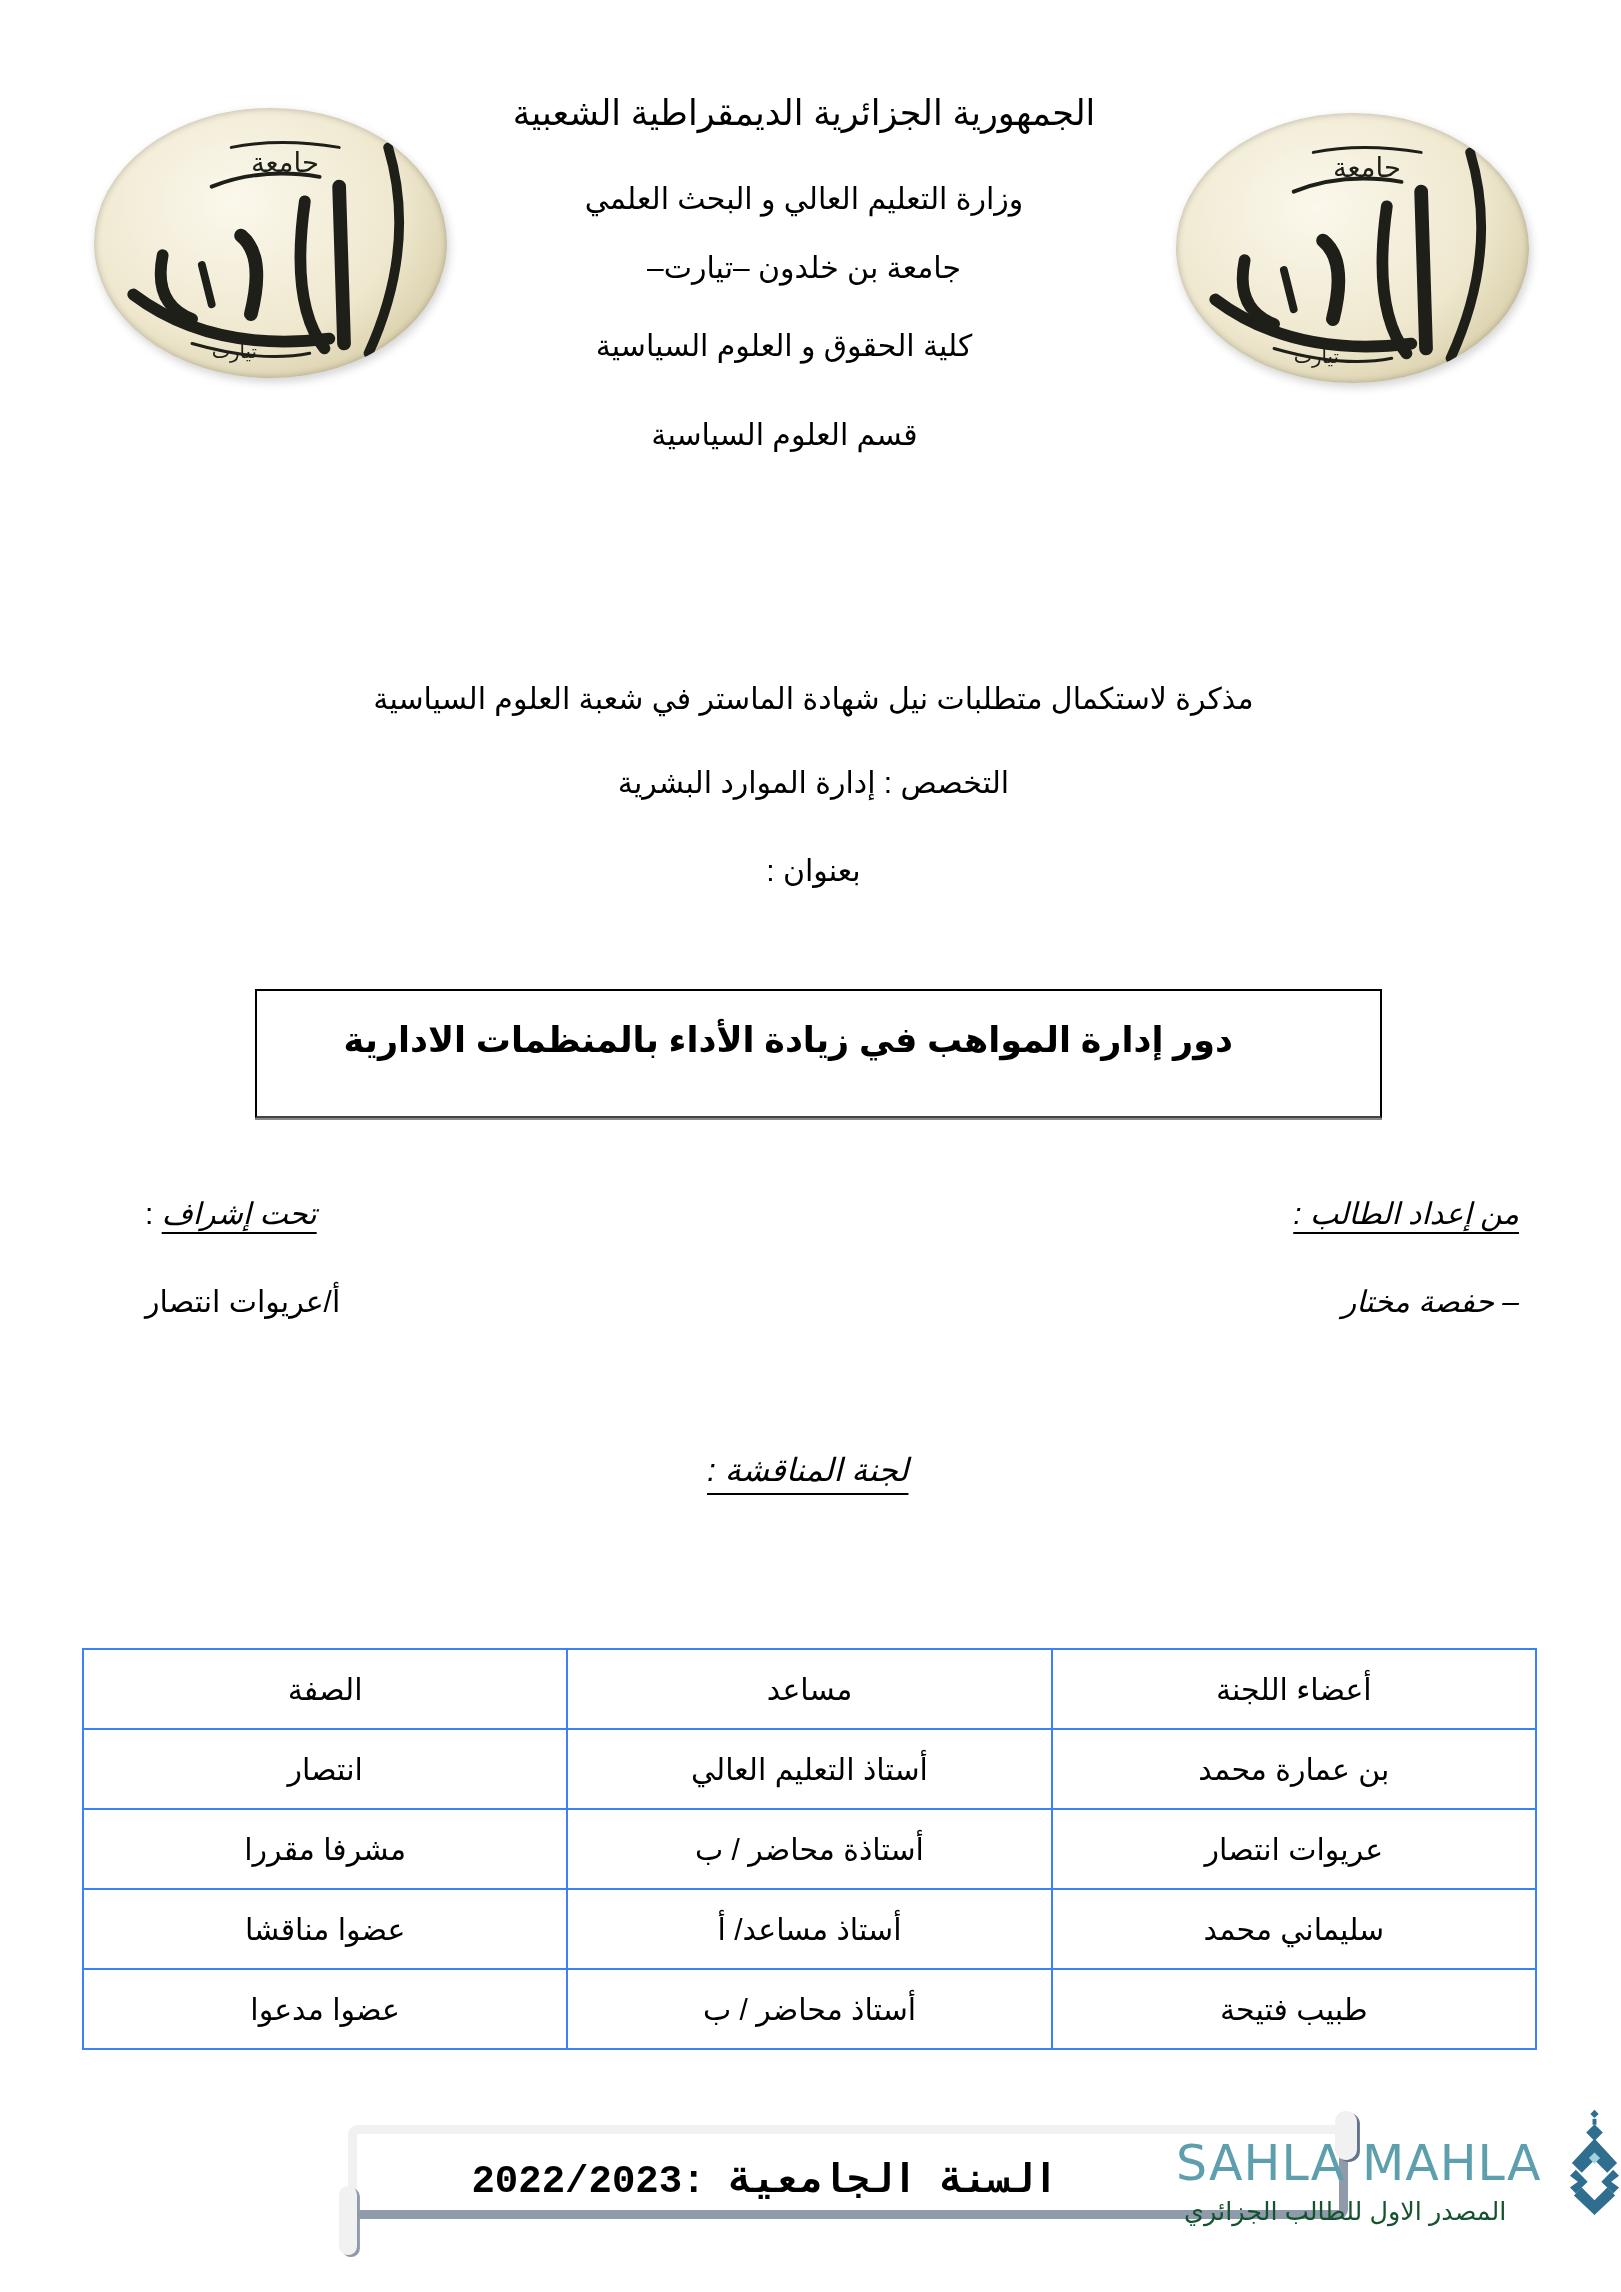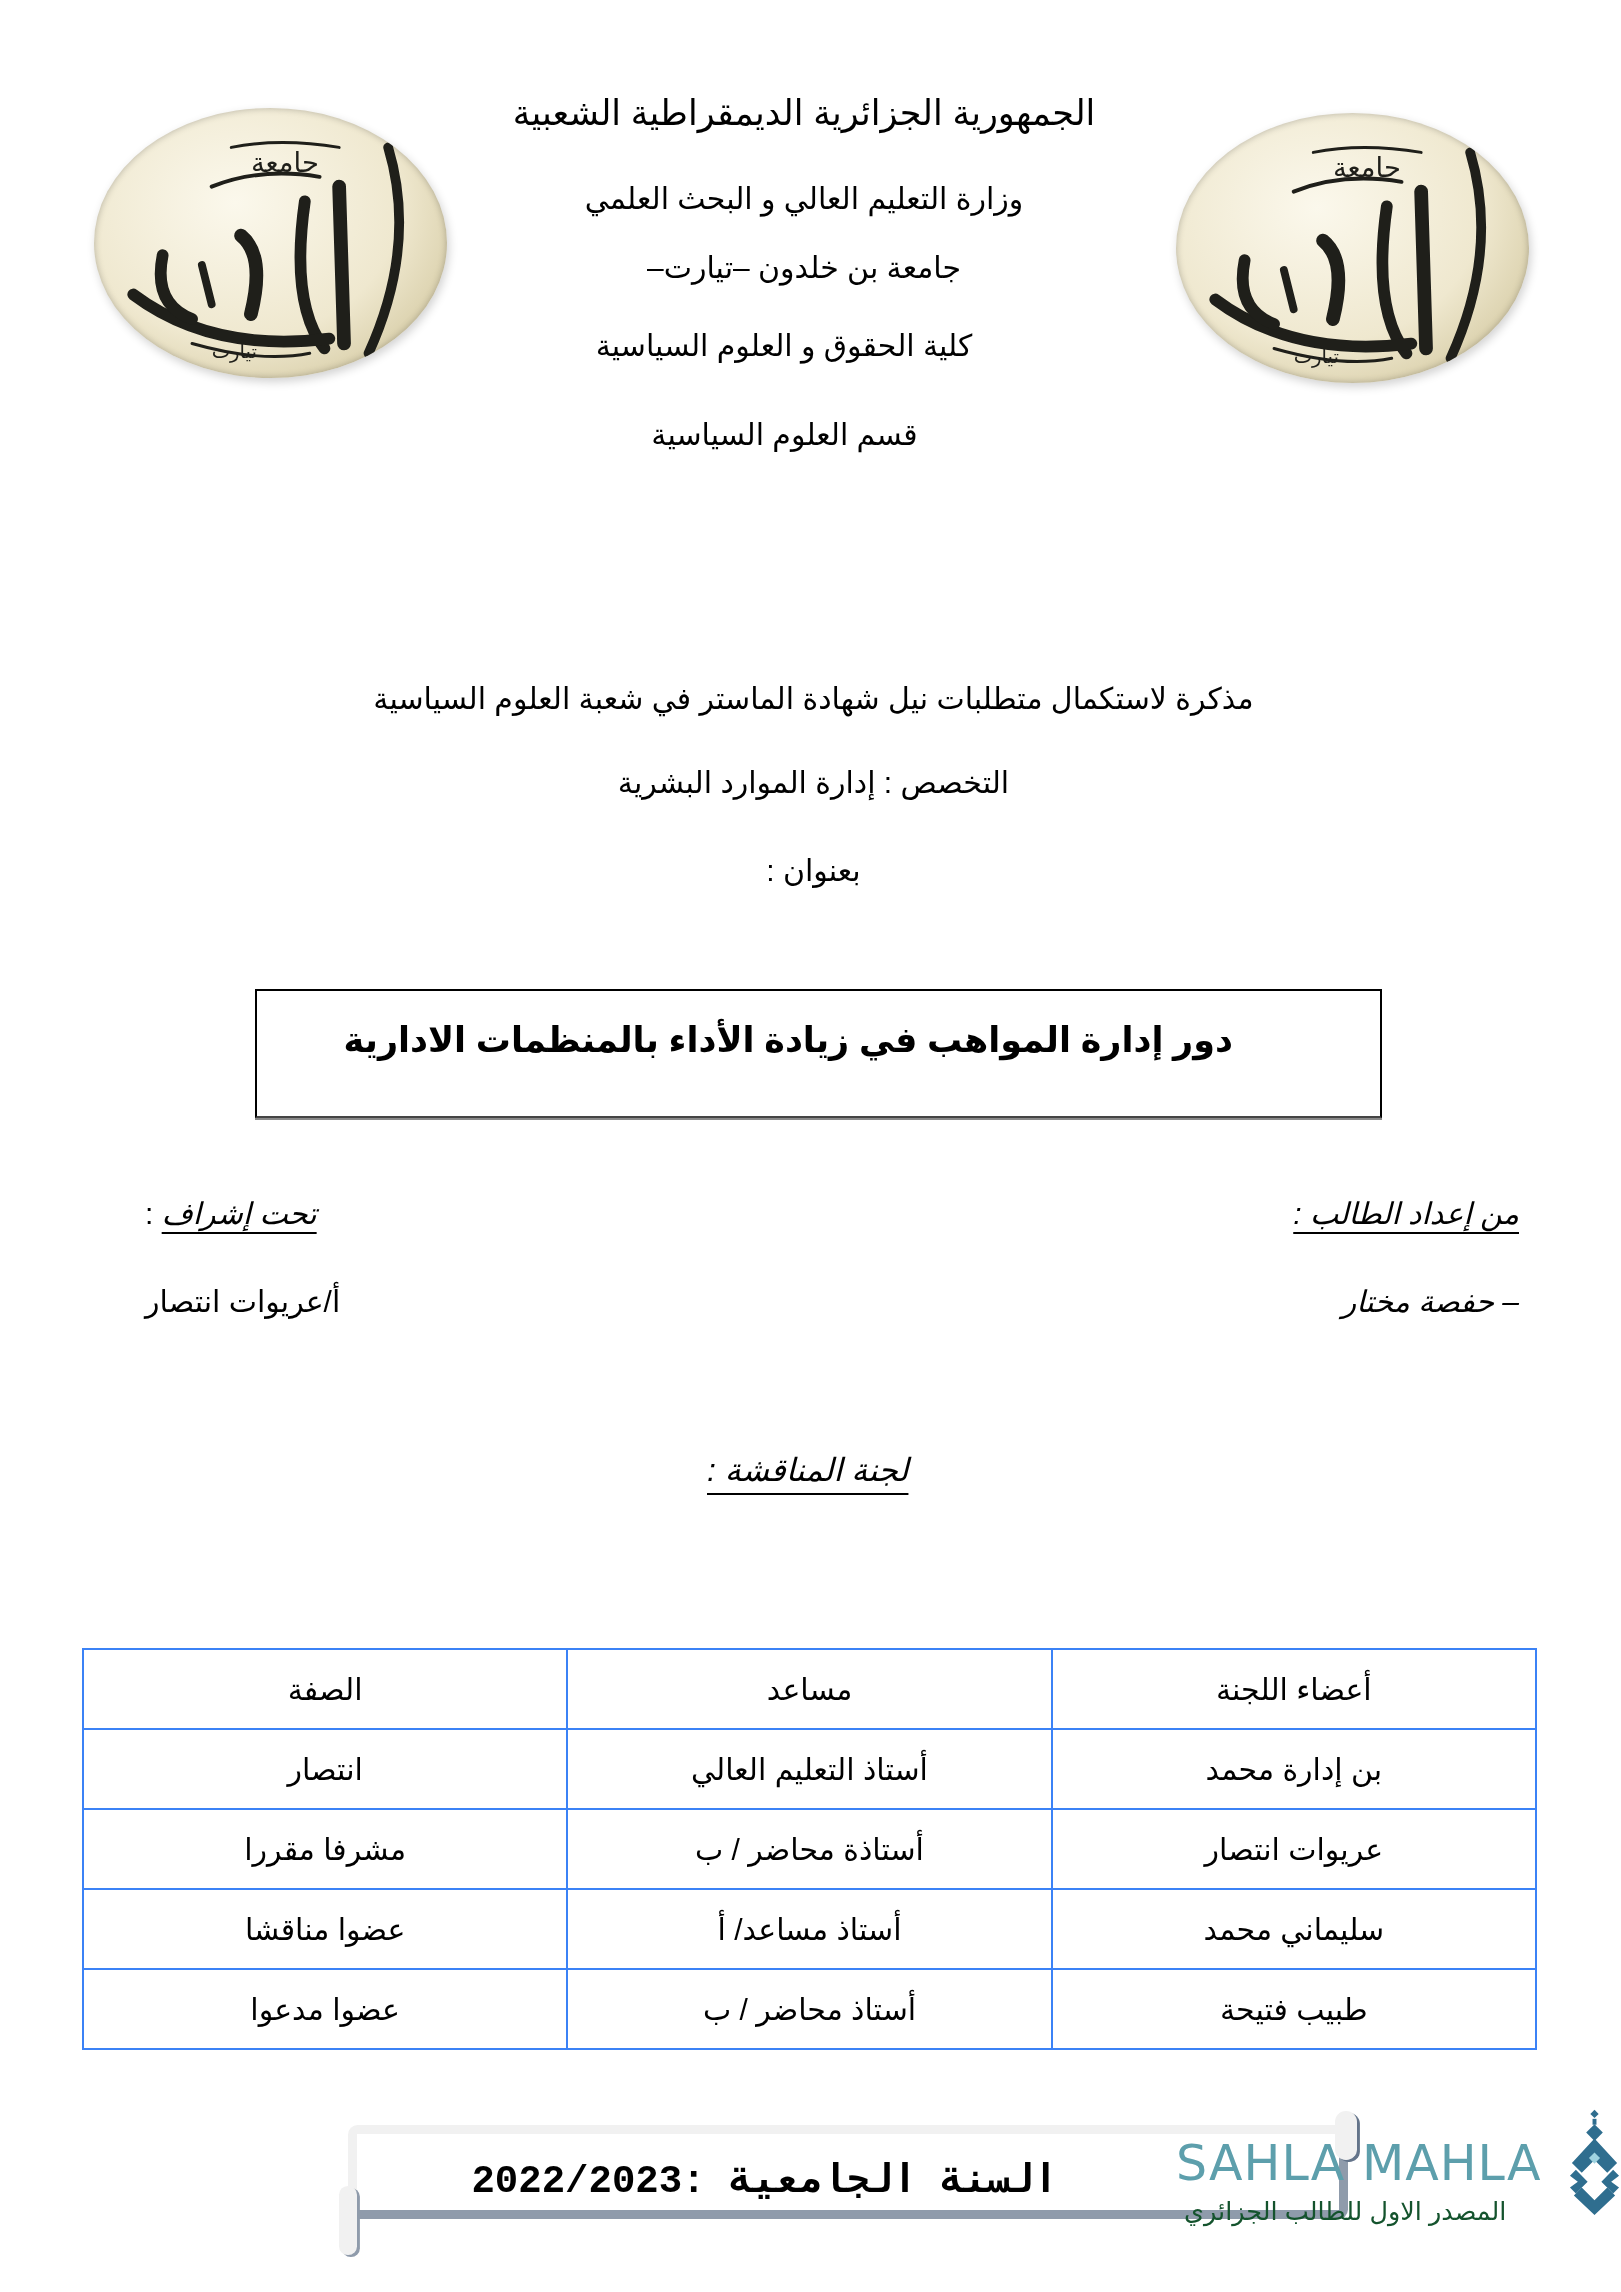--- a/index.html
+++ b/index.html
@@ -170,21 +170,21 @@
     </colgroup>
   <thead>
     <tr>
       <th>أعضاء اللجنة</th>
       <th>مساعد</th>
       <th>الصفة</th>
     </tr>
   </thead>
   <tbody>
     <tr>
-      <td>بن إدارة محمد</td>
+      <td>بن عمارة محمد</td>
       <td>أستاذ التعليم العالي</td>
       <td>انتصار</td>
     </tr>
     <tr>
       <td>عريوات انتصار</td>
       <td>أستاذة محاضر / ب</td>
       <td>مشرفا مقررا</td>
     </tr>
     <tr>
       <td>سليماني محمد</td>

